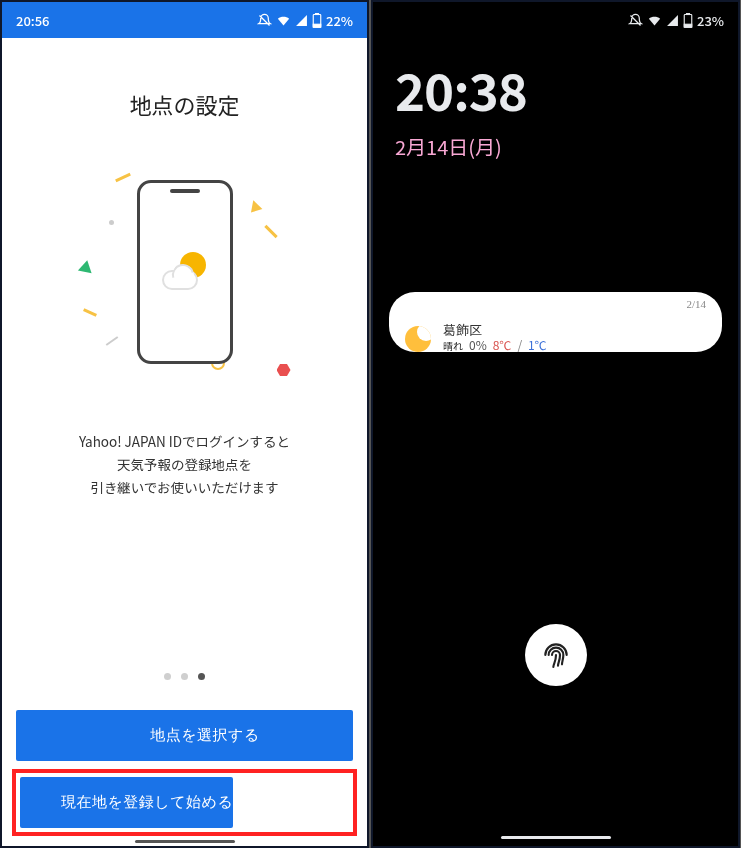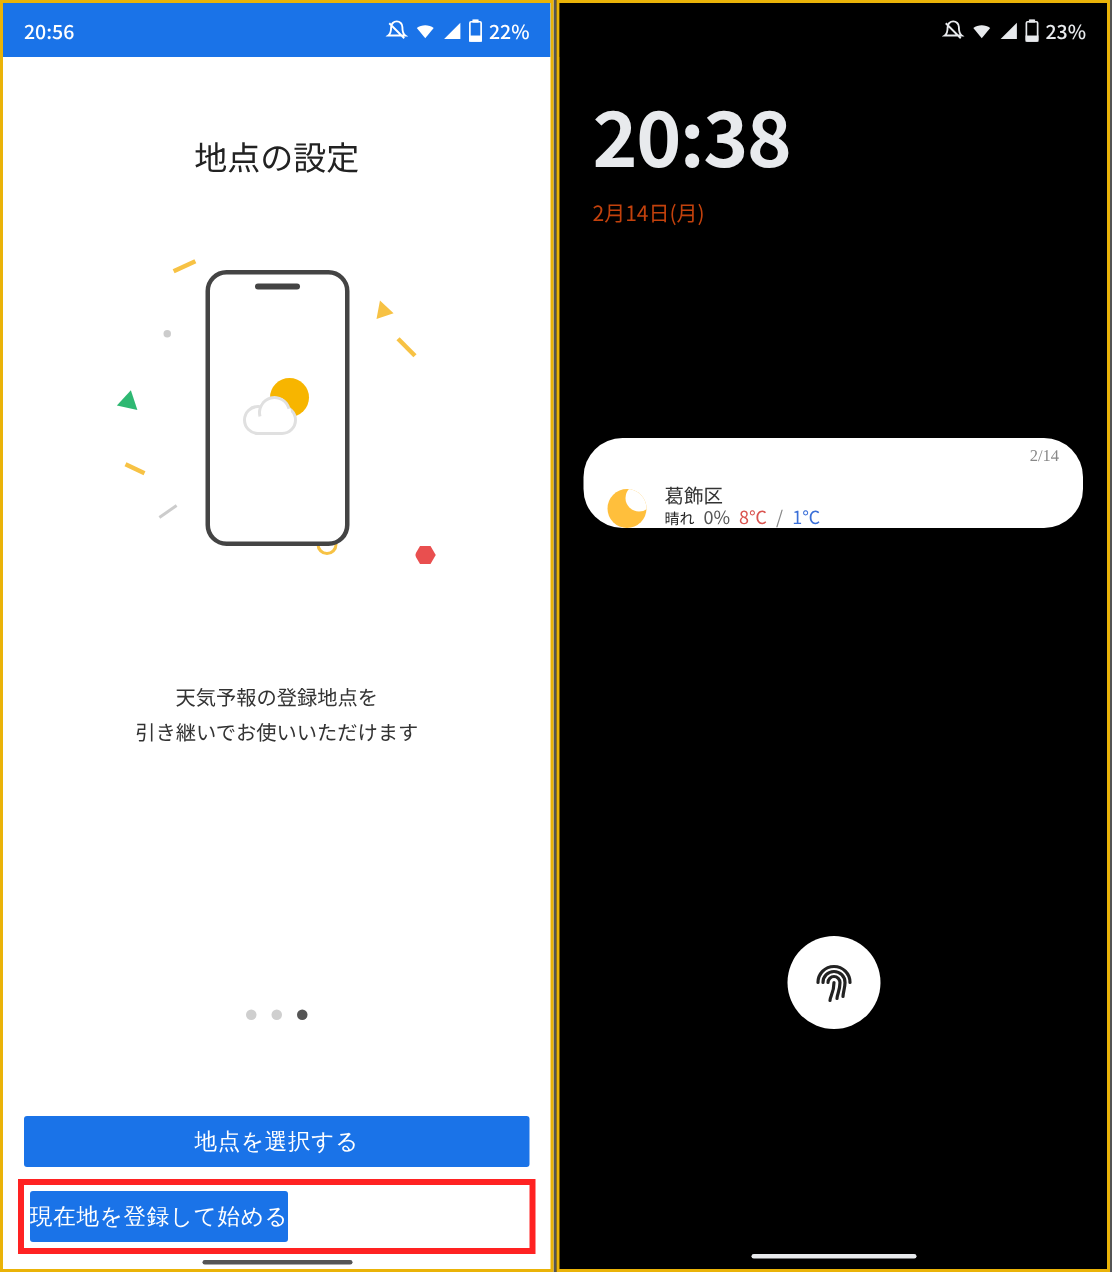--- a/index.html
+++ b/index.html
@@ -1,18 +1,18 @@
 <!DOCTYPE html>
 <html><head>
 <meta charset="utf-8">
 <style>
   * { margin: 0; padding: 0; box-sizing: border-box; }
   body { font-family: -apple-system, "Hiragino Sans", "Noto Sans JP", sans-serif; background: #555; }
   .container { display: flex; width: 741px; height: 848px; gap: 2px; }
-  .phone { width: 369px; height: 848px; border: 2px solid #eab308; position: relative; overflow: hidden; }
+  .phone { width: 369px; height: 848px; border: 2px solid #0f172a; position: relative; overflow: hidden; }
   .phone-left { background: #fff; }
   .phone-right { background: #000; }
 
   
   .status-bar { height: 36px; display: flex; align-items: center; justify-content: space-between; padding: 0 14px; font-size: 13px; font-weight: 500; }
   .sb-left { }
   .sb-right { display: flex; align-items: center; gap: 4px; }
   .sb-blue { background: #1a73e8; color: #fff; }
   .sb-black { background: #000; color: #e8eaed; }
   .sb-black .sb-left { visibility: hidden; }
@@ -39,28 +39,28 @@
   .dot-gray { top:50px; left:34px; width:5px; height:5px; background:#ccc; border-radius:50%; }
   .line-gray { bottom:58px; left:30px; width:14px; height:2px; background:#ccc; transform:rotate(-35deg); }
 
   .desc { font-size: 13.5px; color: #333; line-height: 1.7; }
 
   .pager { position: absolute; bottom: 166px; left: 0; right: 0; display:flex; justify-content:center; gap:10px; }
   .pager-dot { width:7px; height:7px; border-radius:50%; background:#cfcfcf; }
   .pager-dot.active { background:#555; }
 
   .btn-area { position:absolute; bottom:14px; left:14px; right:14px; display:flex; flex-direction:column; gap:12px; }
-  .btn { background:#1a73e8; color:#fff; border:none; height:34px; font-size:15px; border-radius:2px; cursor:pointer; display:flex; align-items:center; justify-content:center; letter-spacing:0.5px; }
+  .btn { background:#1a73e8; color:#fff; border:none; height:51px; font-size:15px; border-radius:2px; cursor:pointer; display:flex; align-items:center; justify-content:center; letter-spacing:0.5px;padding-left:41px; }
   .highlight-box { border:4px solid #f22; padding:4px; margin:-4px; }
   .home-indicator { position:absolute; bottom:3px; left:50%; transform:translateX(-50%); width:100px; height:3px; background:#555; border-radius:2px; }
 
   
   .lock-content { height: calc(100% - 36px); position: relative; color:#e8eaed; }
   .lock-time { font-size:51px; font-weight:700; letter-spacing:-1px; padding:14px 0 0 22px; color:#e8eaed; }
-  .lock-date { font-size:14px; padding:6px 0 0 22px; color:#c2410c; }
+  .lock-date { font-size:20px; padding:6px 0 0 22px; color:#f9a8d4; }
   .lock-weather { font-size:15px; padding:8px 0 0 22px; display:flex; align-items:center; gap:6px; color:#e8eaed; }
   .moon-ico { width:15px; height:15px; background:#e8eaed; border-radius:50%; position:relative; overflow:hidden; }
   .moon-ico::after{ content:""; position:absolute; top:-2px; right:-3px; width:13px; height:13px; background:#000; border-radius:50%; }
 
   .notif { position:absolute; top:254px; left:16px; right:16px; background:#fff; border-radius:26px; height:60px; display:flex; align-items:flex-end; padding:0 16px; gap:12px; }
   .notif-icon { width:26px; height:26px; background:#ffbf3c; border-radius:50%; position:relative; overflow:hidden; }
   .notif-icon::after{ content:""; position:absolute; top:-3px; right:-4px; width:18px; height:18px; background:#fff; border-radius:50%; }
   .notif-text { flex:1; line-height:1.2; font-size:12px; color:#555; }
   .notif-title { color:#333; font-size:13px; }
   .notif-main { display:flex; gap:6px; align-items:baseline; }
@@ -122,21 +122,21 @@
         <div class="shape hex-red"></div>
         <div class="illus-phone">
           <div class="weather-glyph">
             <div class="sun"></div>
               <div class="cloud"></div>
           </div>
         </div>
       </div>
 
       <p class="desc">
-        <br>
+        <span>Yahoo! JAPAN IDでログインすると</span><br>
         <span>天気予報の登録地点を</span><br>
         <span>引き継いでお使いいただけます</span>
       </p>
 
       <div class="pager">
         <span class="pager-dot"></span>
         <span class="pager-dot"></span>
         <span class="pager-dot active"></span>
       </div>
 

